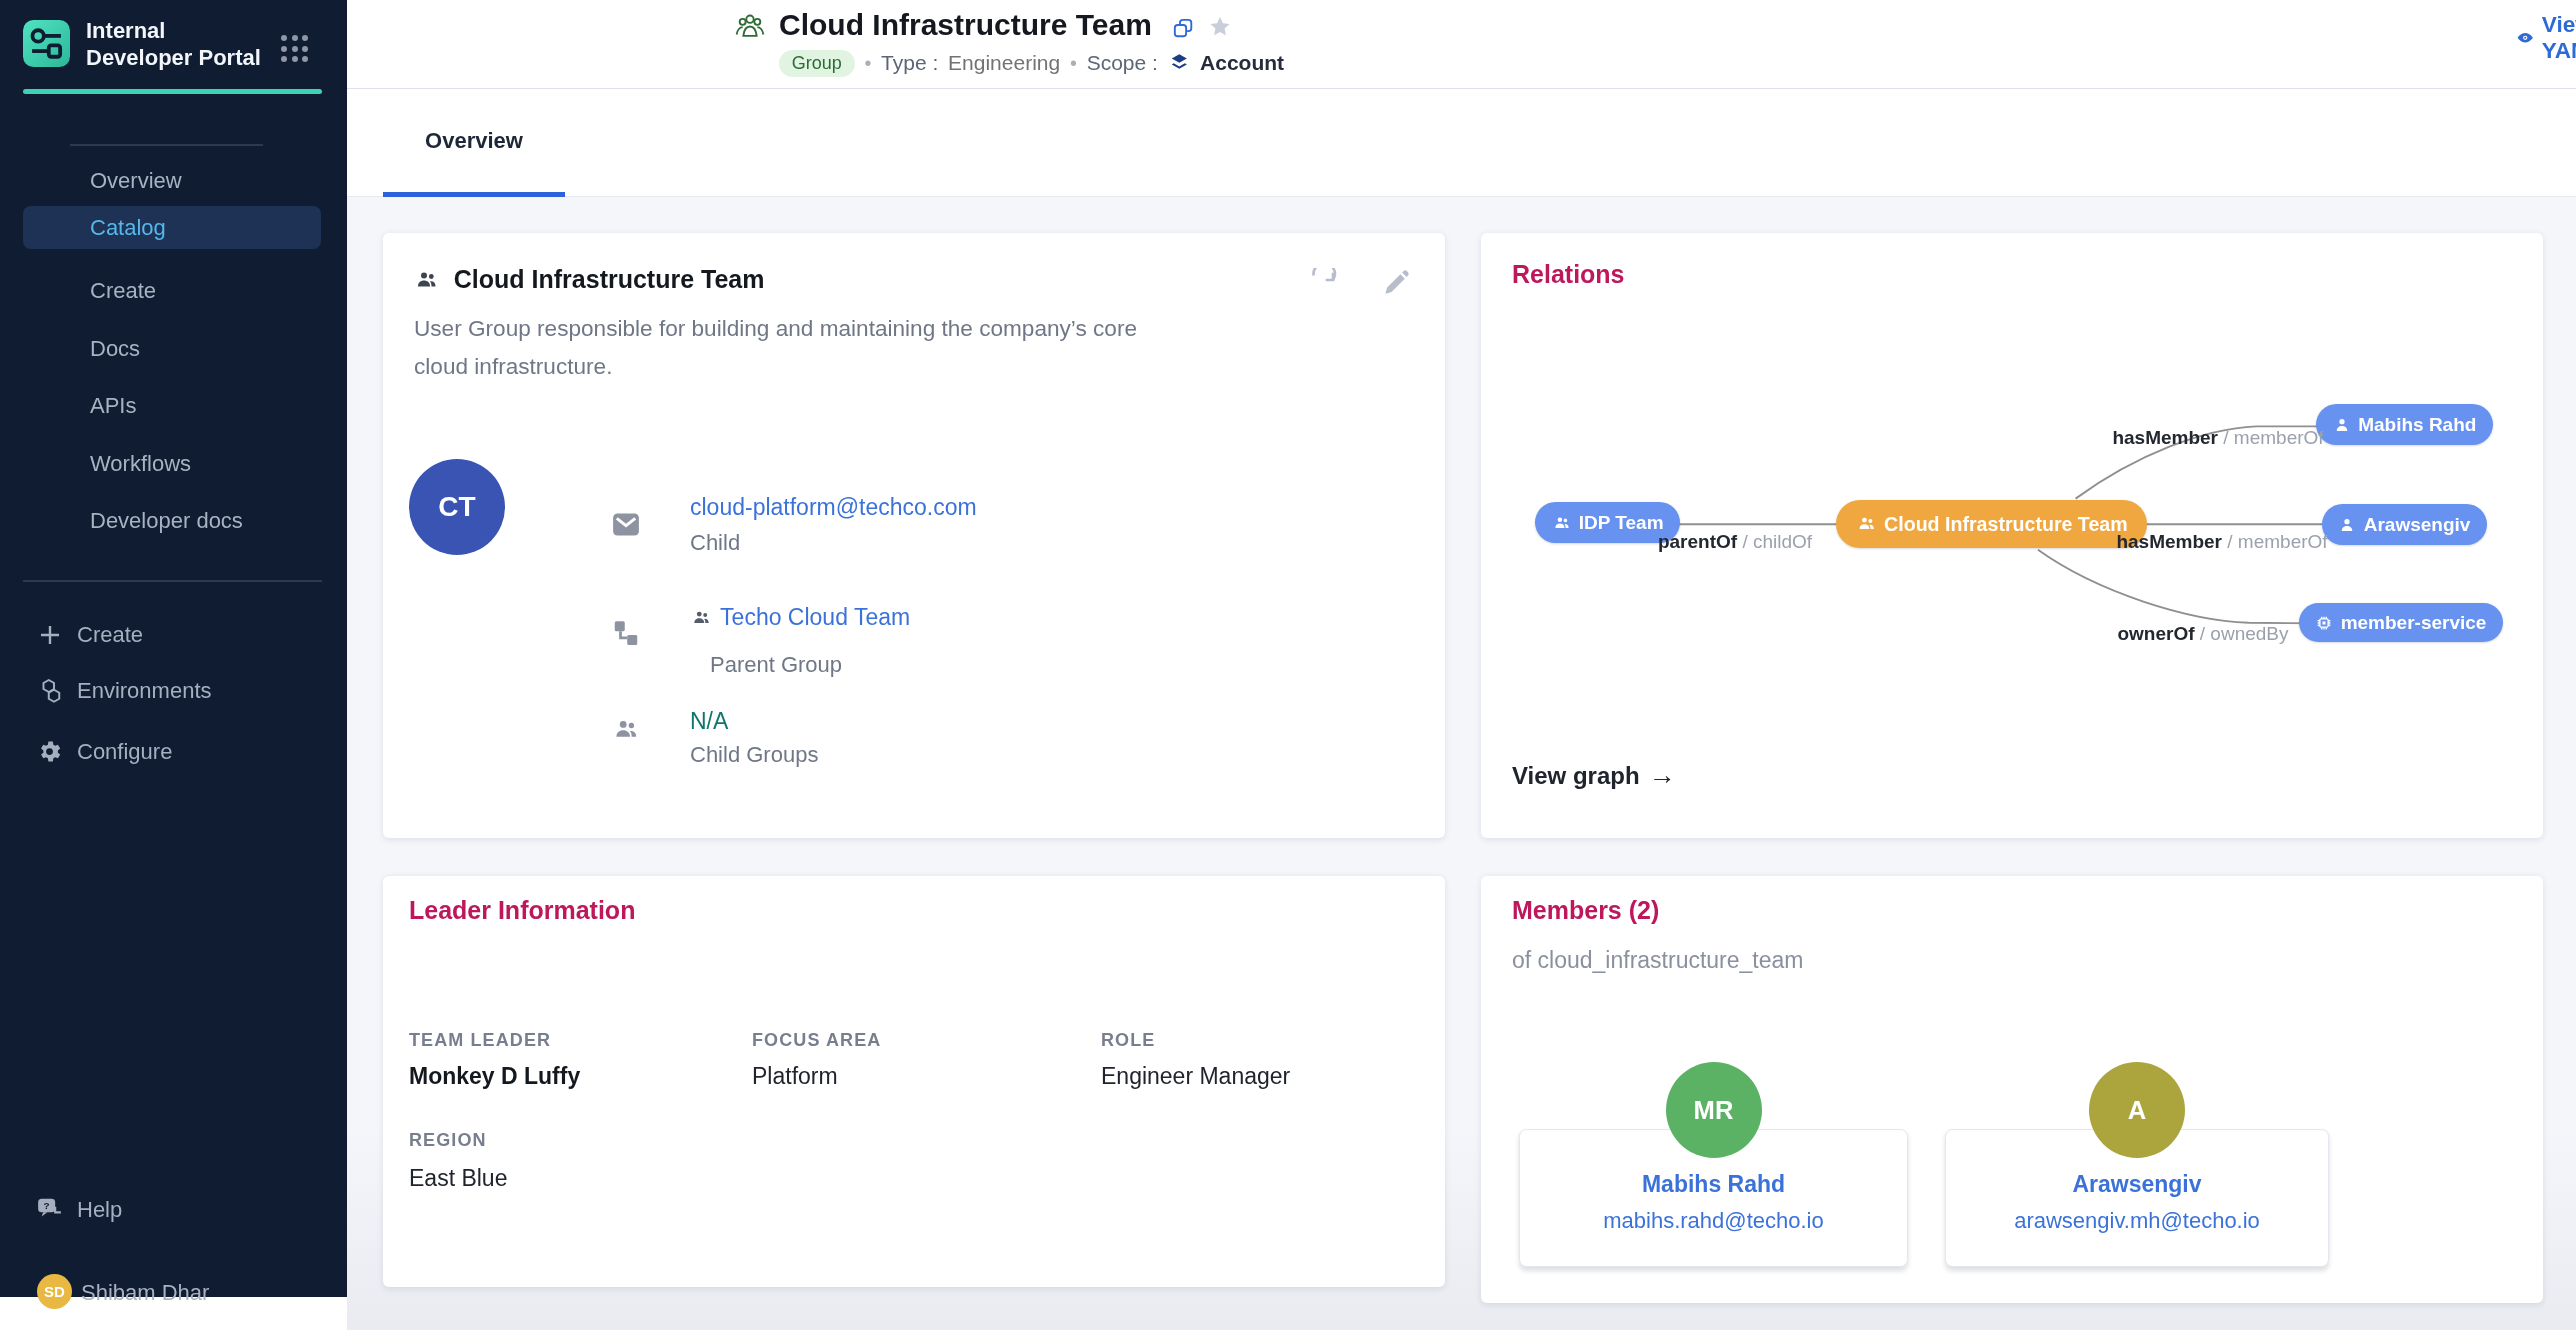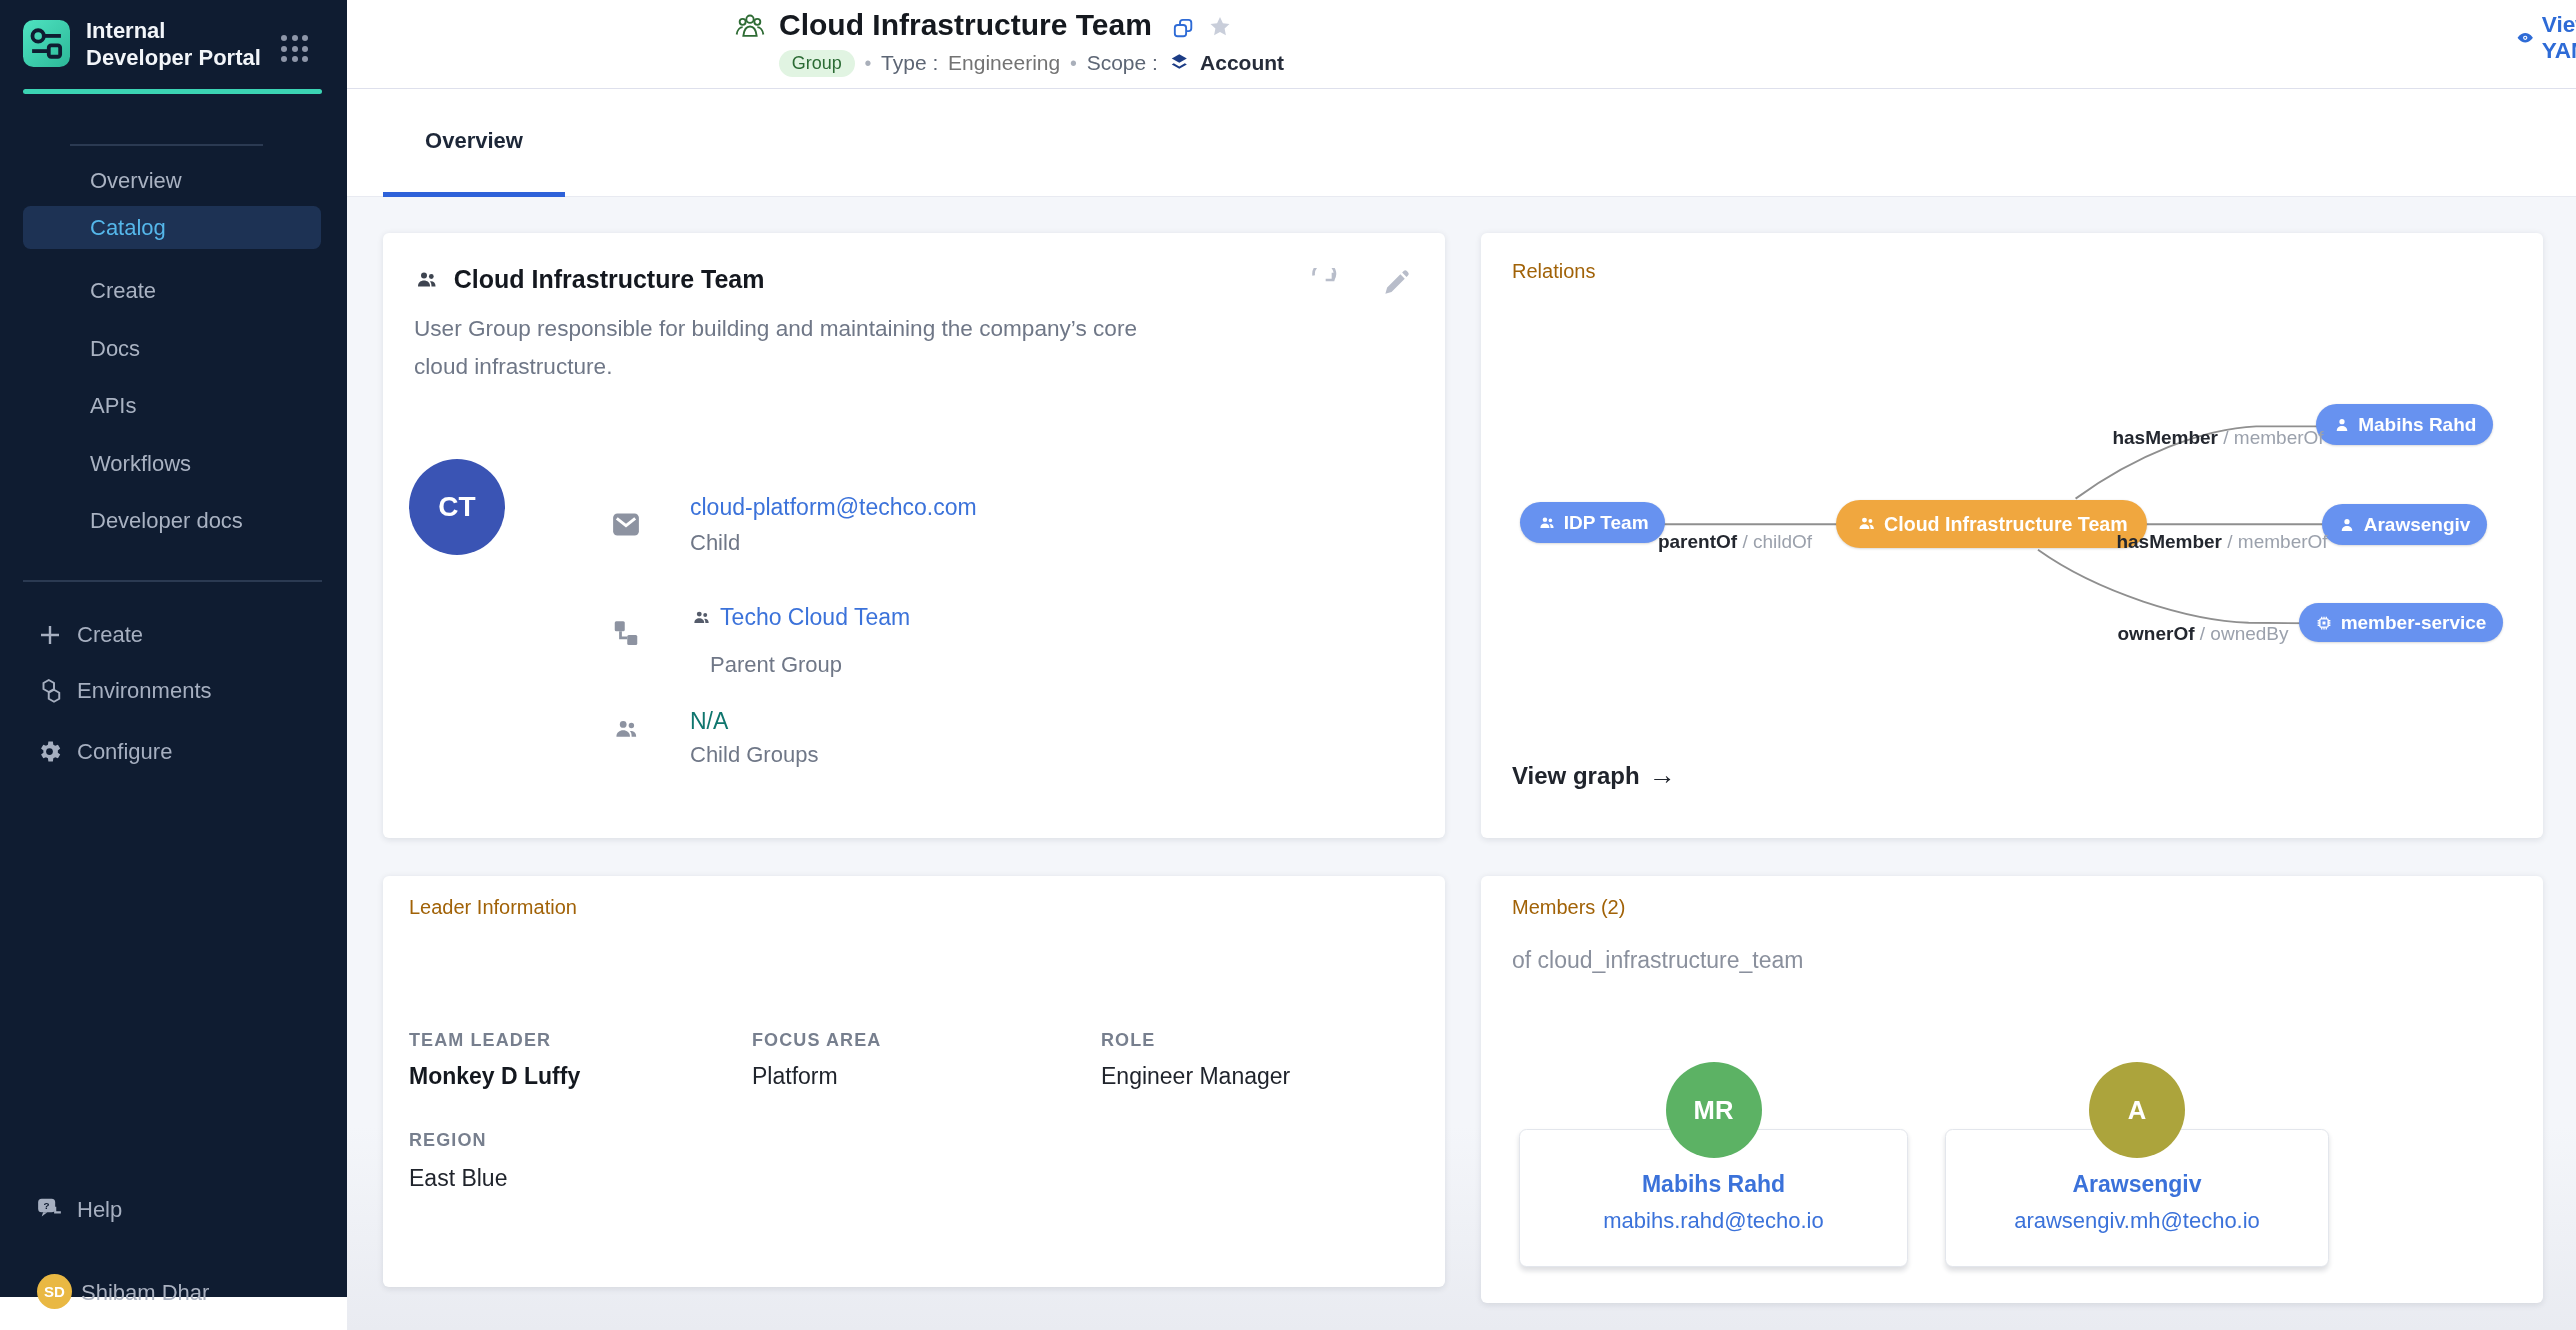--- a/index.html
+++ b/index.html
@@ -43,21 +43,21 @@
 
   
   #tabbar { position:absolute; left:347px; top:89px; width:2229px; height:108px; background:#fff; border-bottom:0.8px solid #E8EAF1; }
   #tab-overview { position:absolute; left:36px; top:0; width:182px; height:108px; display:flex; align-items:center; justify-content:center;
     font-size:22px; font-weight:700; color:#1D2738; cursor:pointer; border-bottom:5.3px solid #2E62D9; }
 
   
   #content { position:absolute; left:347px; top:197px; width:2229px; height:1133px;
     background:linear-gradient(#F4F6FA,#F4F6FA 82%,#E9EBF1); }
   .card { position:absolute; background:#fff; border-radius:6px; box-shadow:0 1.5px 6px rgba(22,30,52,.10); }
-  .card-title { position:absolute; font-size:20px; font-weight:400; color:#a16207; white-space:nowrap; }
+  .card-title { position:absolute; font-size:25px; font-weight:700; color:#be185d; white-space:nowrap; }
 
   
   #about-card { left:383px; top:233px; width:1062px; height:605px; }
   #about-title-row { position:absolute; left:29px; top:32px; display:flex; align-items:center; gap:12.8px; }
   #about-title-row .t { font-size:25px; font-weight:700; color:#14181F; }
   #about-refresh { position:absolute; left:924px; top:35px; cursor:pointer; }
   #about-pencil { position:absolute; left:998px; top:35px; cursor:pointer; }
   #about-desc { position:absolute; left:31px; top:77px; width:775px; font-size:22.6px; line-height:38px; color:#6F7787; }
   #about-avatar { position:absolute; left:26px; top:226px; width:96px; height:96px; border-radius:50%;
     background:#3A54B4; color:#fff; font-size:28px; font-weight:600; display:flex; align-items:center; justify-content:center; }
@@ -304,21 +304,21 @@
 <div class="card" id="relations-card">
   <div class="card-title" style="left:31px; top:27px;">Relations</div>
 
   <svg id="rel-svg" width="1062" height="605" viewBox="0 0 1411 804">
     <path d="M240 387 H480" stroke="#8F8F8F" stroke-width="2.5" fill="none"></path>
     <path d="M840 387 H1170" stroke="#8F8F8F" stroke-width="2.5" fill="none"></path>
     <path d="M790 353 C870 295 960 260 1030 257 L1155 257" stroke="#8F8F8F" stroke-width="2.5" fill="none"></path>
     <path d="M740 421 C820 478 940 515 1020 518 L1140 519" stroke="#8F8F8F" stroke-width="2.5" fill="none"></path>
   </svg>
 
-  <div class="node" style="left:39px; top:269px;">
+  <div class="node" style="left:54px; top:269px;">
     <svg width="19.6" height="18" viewBox="0 0 24 24" fill="#fff">
         <circle cx="9.5" cy="7.5" r="3"></circle>
         <path d="M3.5 18c0-3.3 2.7-5.4 6-5.4s6 2.1 6 5.4v.5h-12z"></path>
         <circle cx="16.8" cy="8.5" r="2.4"></circle>
         <path d="M16.4 13.3c2.8 0 4.6 1.9 4.6 4.6v.6h-4c0-2-.2-3.9-1.6-5.1z"></path>
       </svg>
     <span>IDP Team</span>
   </div>
   <div class="node orange" style="left:355px; top:267px;">
     <svg width="21" height="19.6" viewBox="0 0 24 24" fill="#fff">

